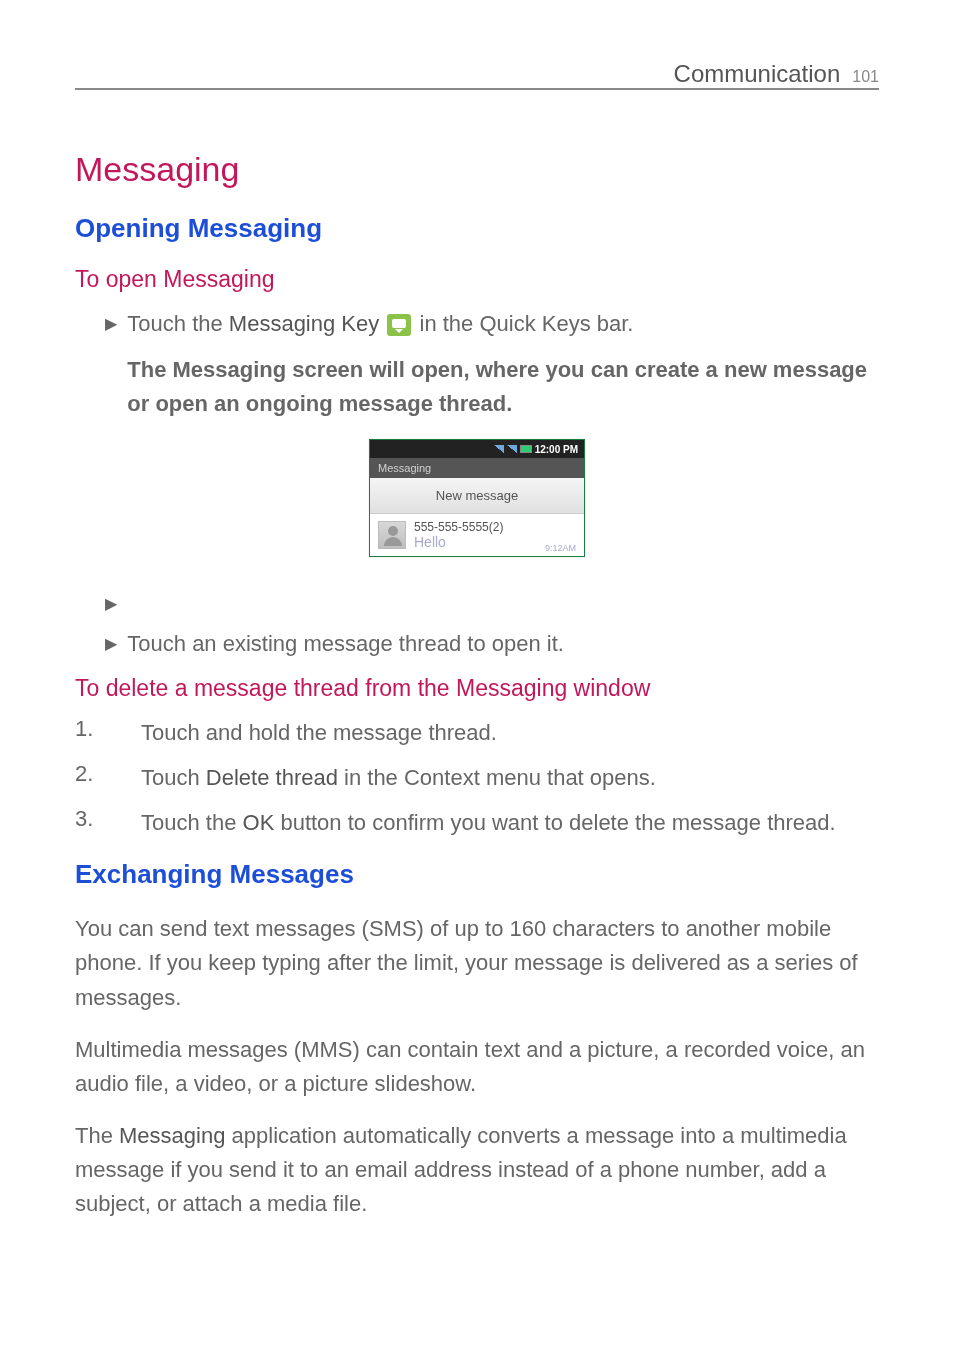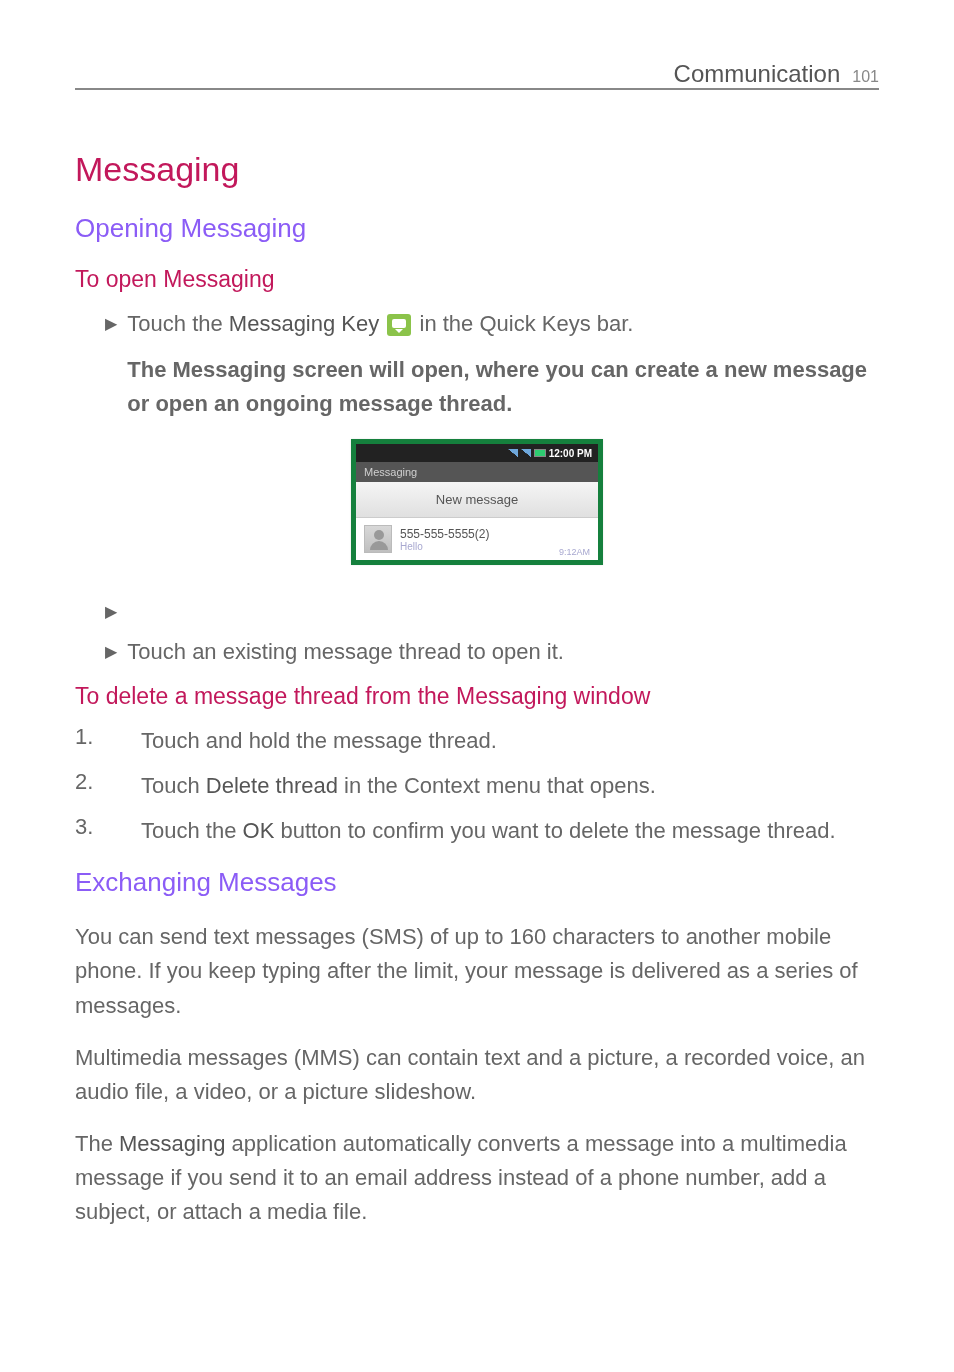--- a/index.html
+++ b/index.html
@@ -31,23 +31,23 @@
       font-size: 16px;
       font-weight: 400;
     }
     h1 {
       color: #c2185b;
       font-size: 34px;
       font-weight: 500;
       margin-bottom: 24px;
     }
     h2 {
-      color: #8b5cf6;
+      color: #1d4ed8;
       font-size: 26px;
-      font-weight: 400;
+      font-weight: 700;
       margin-bottom: 22px;
       margin-top: 4px;
     }
     h3 {
       color: #c2185b;
       font-size: 23px;
       font-weight: 400;
       margin-bottom: 14px;
       margin-top: 6px;
     }
@@ -120,23 +120,23 @@
       border-left: 4px solid transparent;
       border-right: 4px solid transparent;
       border-top: 4px solid #ffffff;
     }
     .screenshot {
       display: flex;
       justify-content: center;
       margin: 18px 0 30px 0;
     }
     .phone-screen {
-      width: 252px;
+      width: 216px;
       background: #ffffff;
-      border: 5px solid #15803d;
+      border: 1px solid #15803d;
       box-shadow: 0 0 2px rgba(0,0,0,0.1);
     }
     .statusbar {
       background: #222222;
       color: #ffffff;
       display: flex;
       justify-content: flex-end;
       align-items: center;
       padding: 3px 6px;
       font-size: 10px;
@@ -211,21 +211,21 @@
       flex: 1;
       display: flex;
       flex-direction: column;
     }
     .thread-num {
       font-size: 12px;
       color: #555;
       font-weight: 400;
     }
     .thread-preview {
-      font-size: 10px;
+      font-size: 14px;
       color: #a8a8d0;
     }
     .thread-time {
       font-size: 9px;
       color: #a8a8d0;
       align-self: flex-end;
     }
     .numbered-list {
       margin-bottom: 20px;
     }

